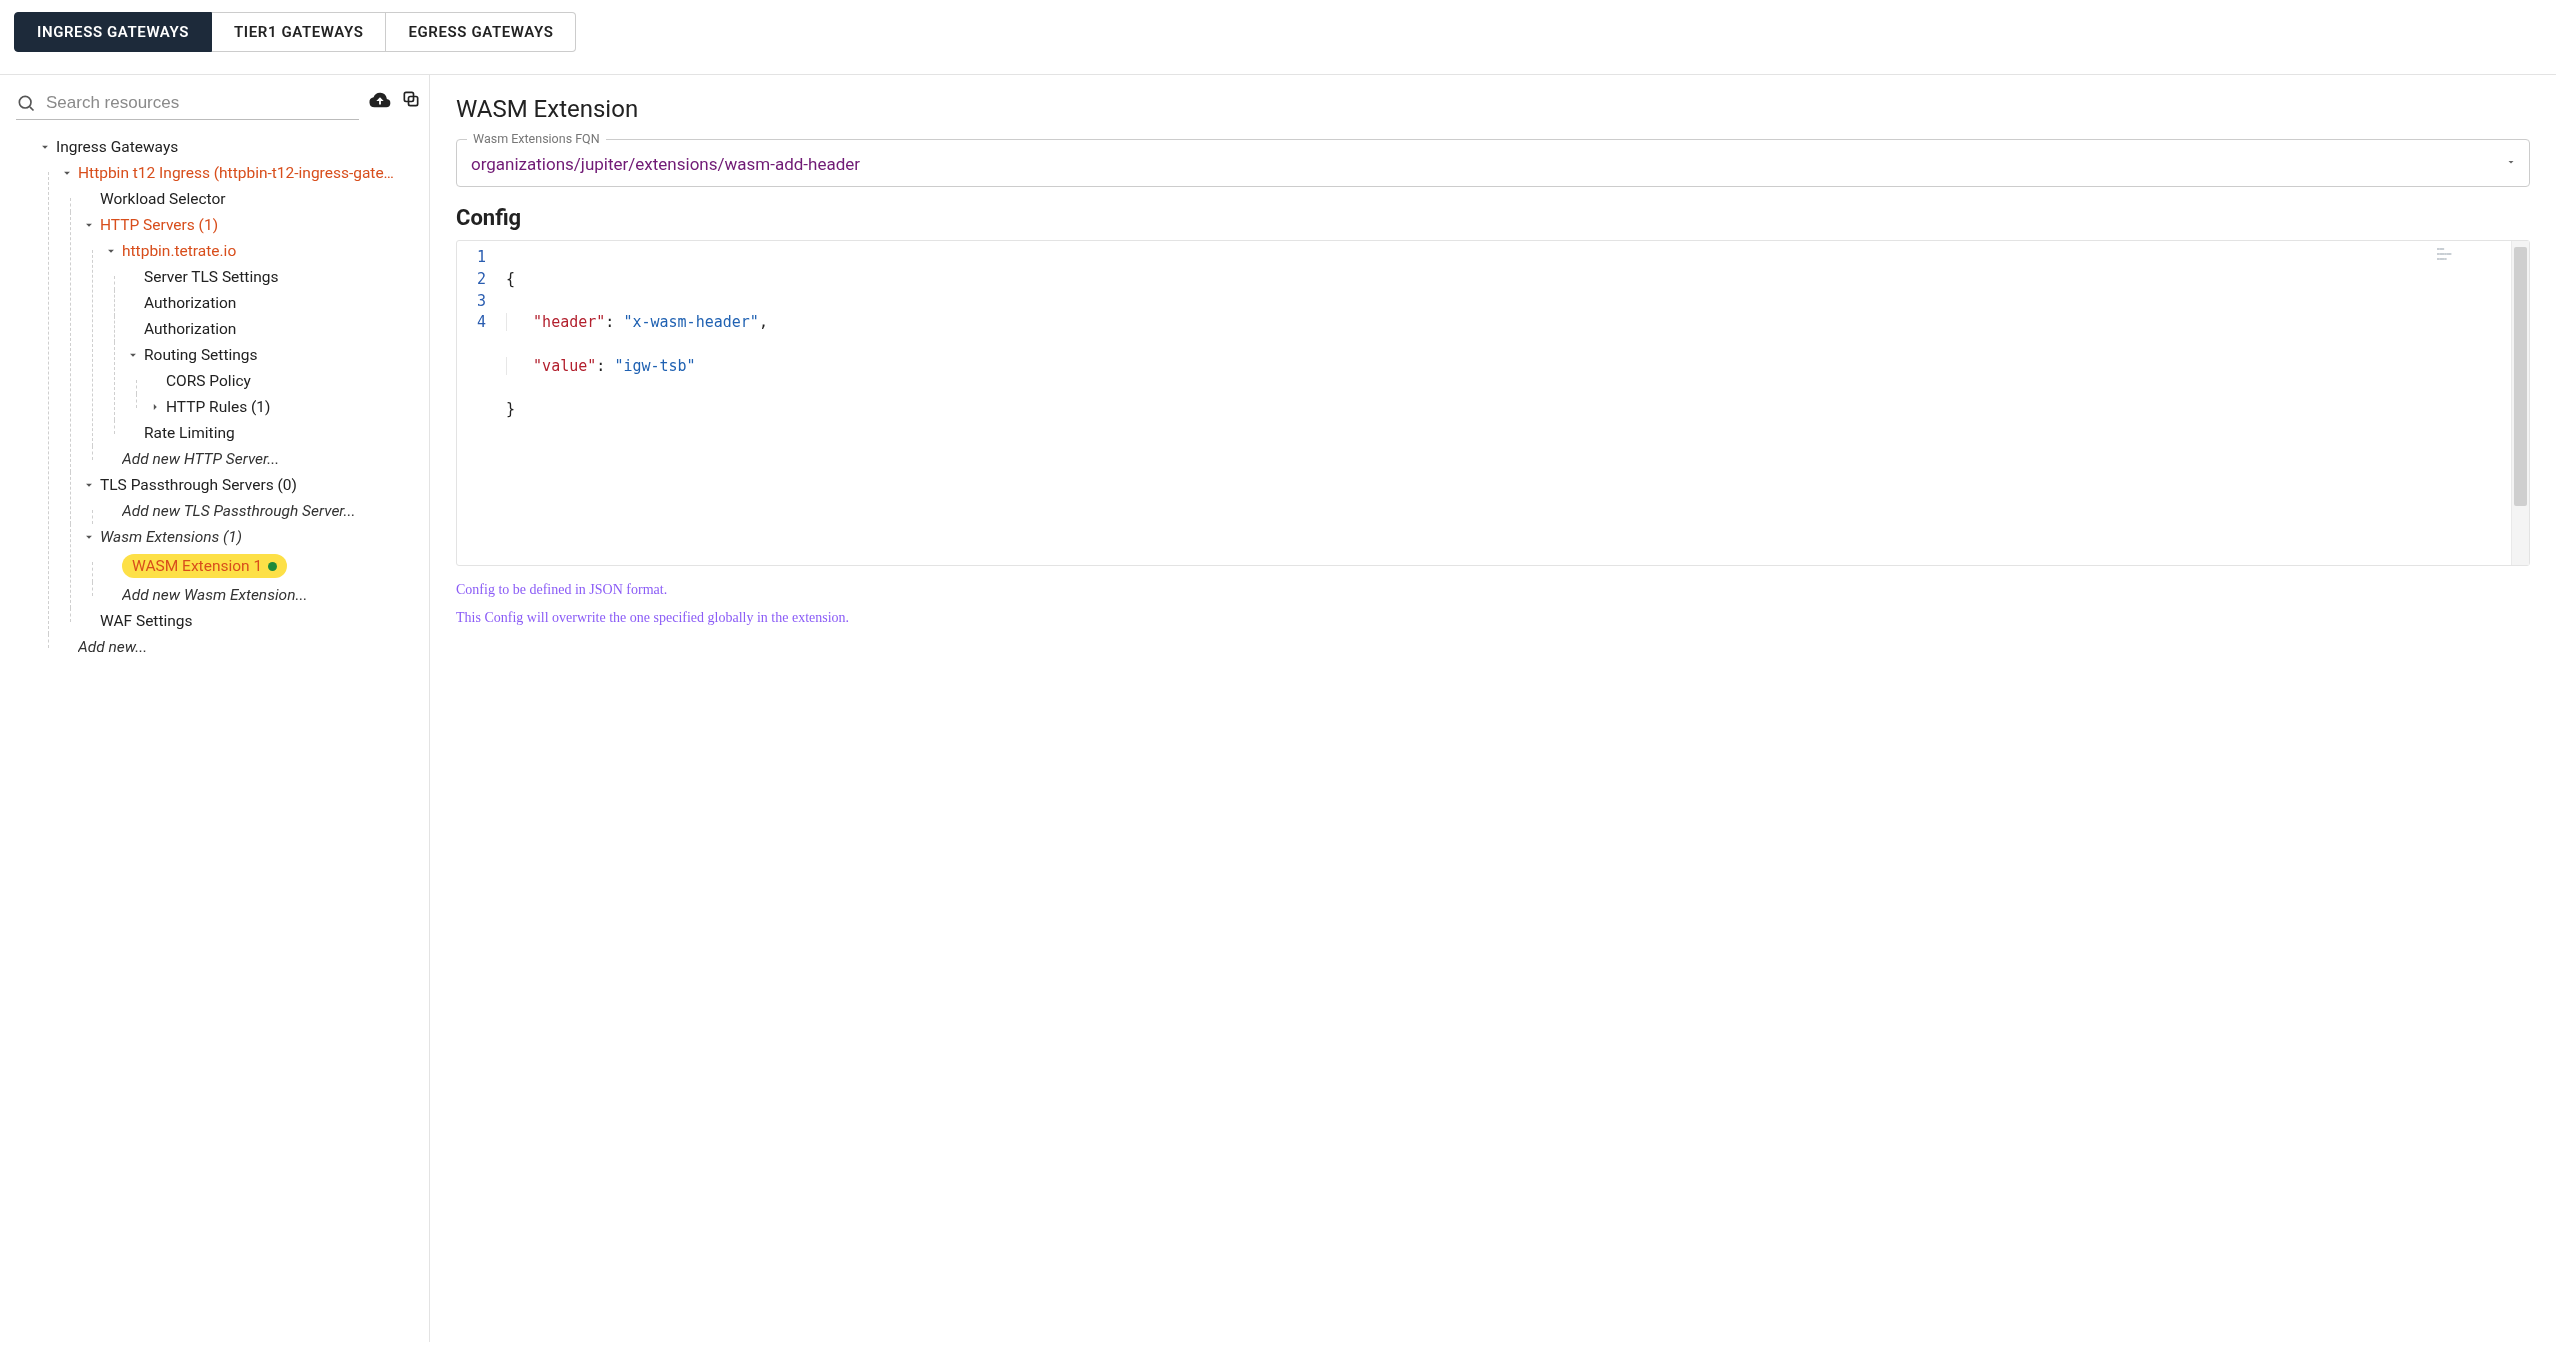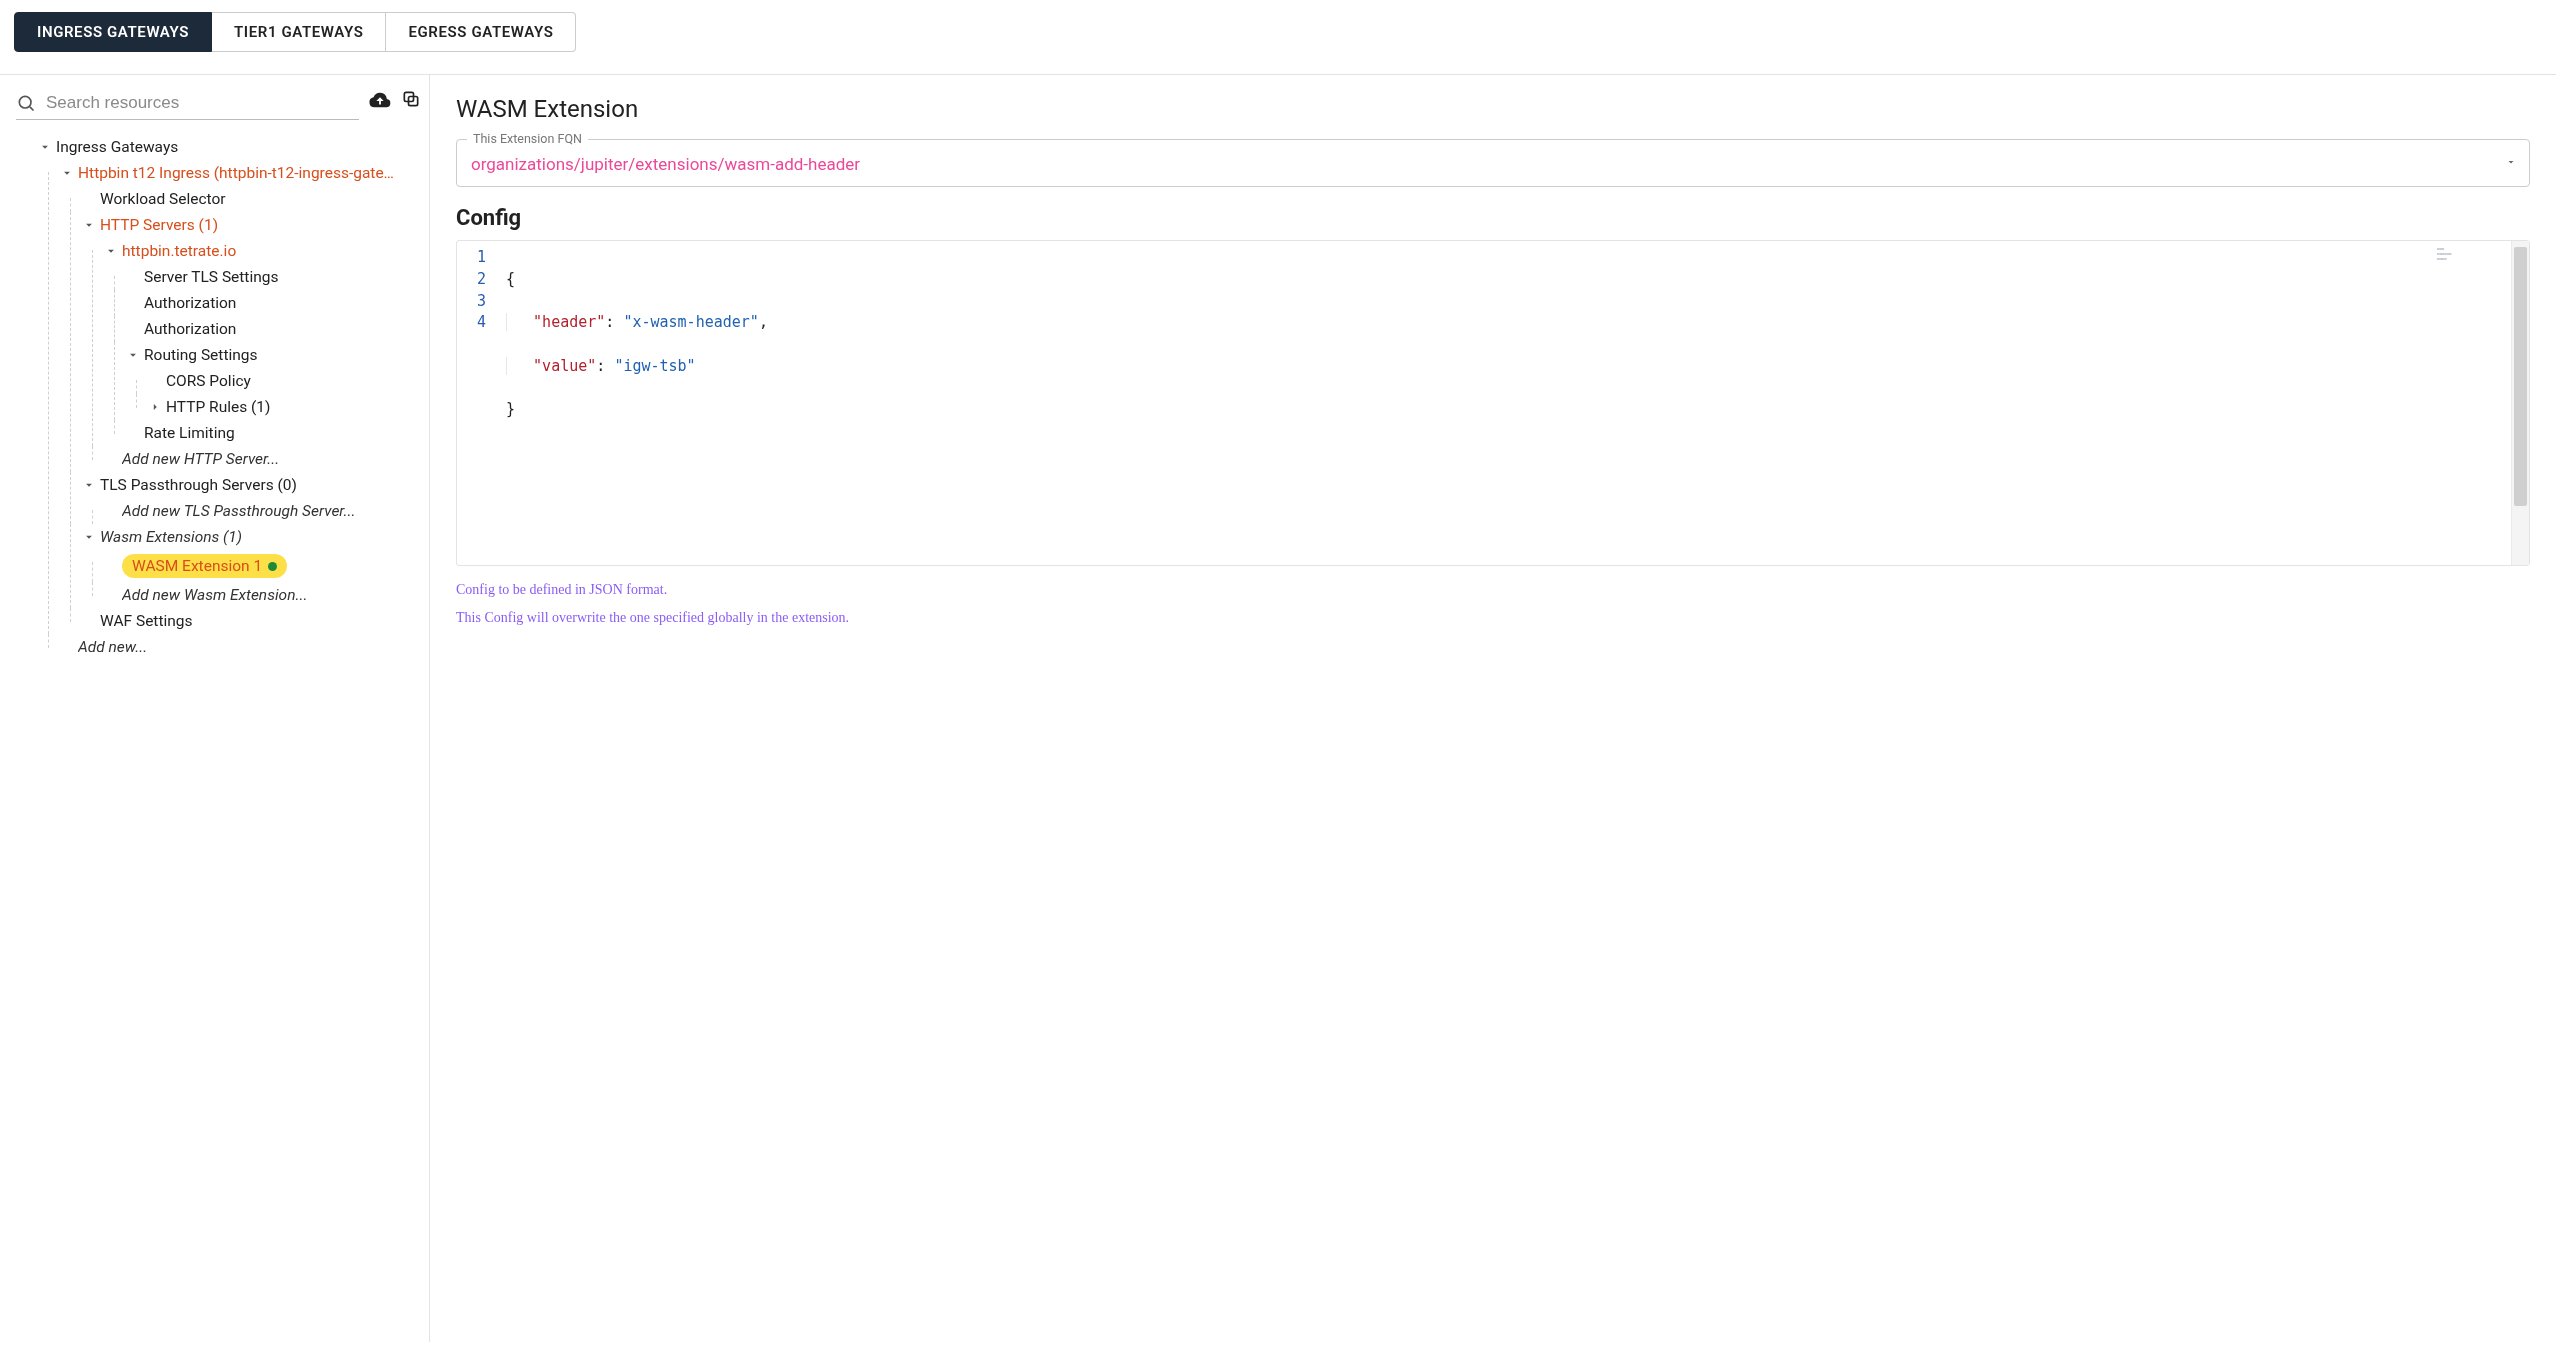--- a/index.html
+++ b/index.html
@@ -34,21 +34,21 @@
   .tree .sel-dot { width:9px; height:9px; border-radius:50%; background:#1d8a3a; display:inline-block;}
   .tree .guide { position:absolute; left:10px; top:0; bottom:0; border-left:1px dashed #cfcfcf;}
   .tree li:first-child > .guide { top:12px;}
   .tree li:last-child > .guide { bottom: auto; height:14px;}
   
   .main { flex:1; padding: 20px 26px; overflow:auto;}
   .main h1 { font-size: 24px; font-weight: 400; margin-bottom: 16px;}
   .main h2 { font-size: 22px; font-weight: 700; margin: 18px 0 10px 0;}
   .fqn { position: relative; border: 1px solid #ccc; border-radius: 4px; padding: 14px 38px 12px 14px; }
   .fqn .legend { position: absolute; top: -9px; left: 10px; background: #fff; padding: 0 6px; font-size: 12.5px; color: #777;}
-  .fqn .value { font-size: 17px; color:#ec4899; }
+  .fqn .value { font-size: 17px; color:#701a75; }
   .fqn .dropdown-caret { position:absolute; right:12px; top: 50%; transform: translateY(-50%); color:#666;}
 
   .editor { border: 1px solid #e3e3e3; border-radius: 3px; height: 326px; display:flex; position:relative; font-family: "SF Mono", Menlo, Consolas, monospace; font-size: 15px; background:#fff;}
   .gutter { padding: 6px 10px 6px 20px; color:#2a5db0; text-align:right; user-select:none; line-height:1.45;}
   .code { padding: 6px 0 6px 10px; line-height:1.45; flex:1; white-space: pre; color:#222;}
   .code .key { color: #b21f2d;}
   .code .str { color: #1f61b2;}
   .code .punc { color:#222;}
   .code-line { position: relative;}
   .code-line.hl::before { content:""; position:absolute; left:-34px; right:0; top:0; bottom:0; background: linear-gradient(to bottom, transparent 0, rgba(0,0,0,.03) 0); border-top:1px solid #eee; border-bottom:1px solid #eee; z-index:-1;}
@@ -268,21 +268,21 @@
           </ul>
         </li>
       </ul>
     </div>
   </aside>
 
   <main class="main">
     <h1>WASM Extension</h1>
 
     <div class="fqn">
-      <span class="legend">This Extension FQN</span>
+      <span class="legend">Wasm Extensions FQN</span>
       <div class="value">organizations/jupiter/extensions/wasm-add-header</div>
       <span class="dropdown-caret">
         <svg width="12" height="12" viewBox="0 0 24 24" fill="#666">
             <path d="M7 10l5 5 5-5z"></path>
           </svg>
       </span>
     </div>
 
     <h2>Config</h2>
 

